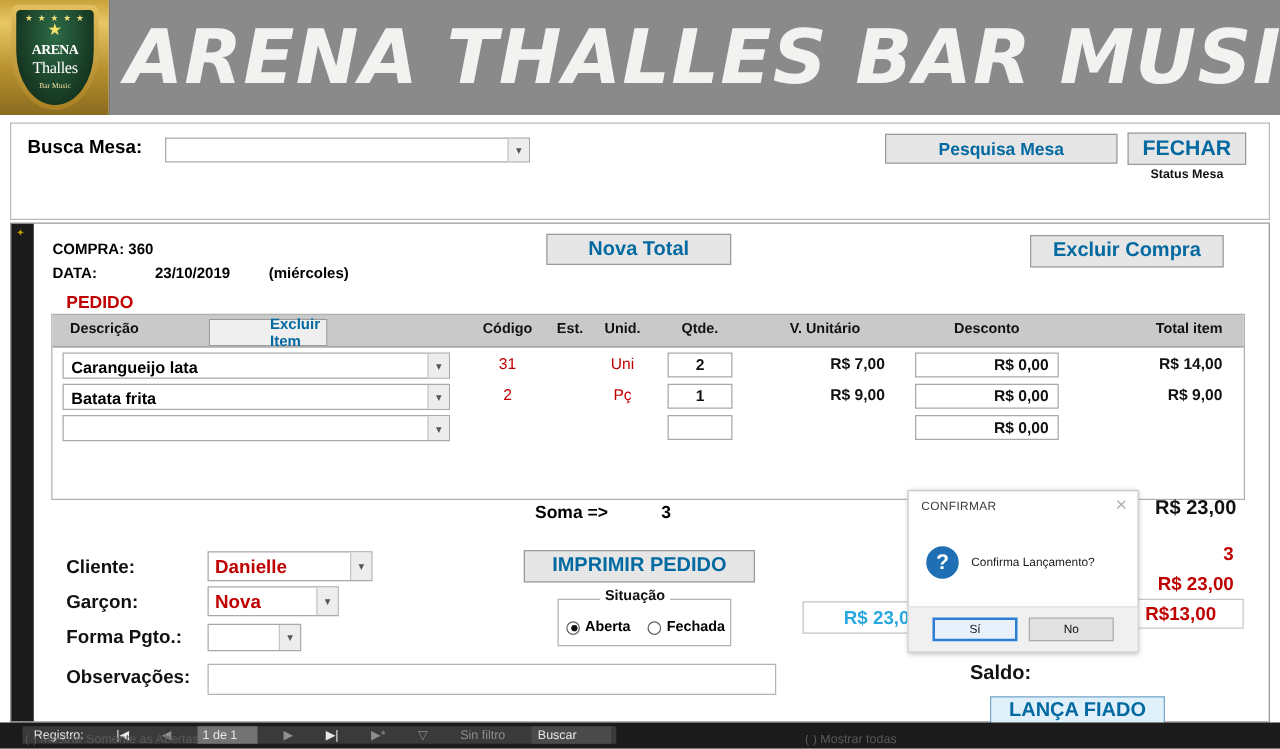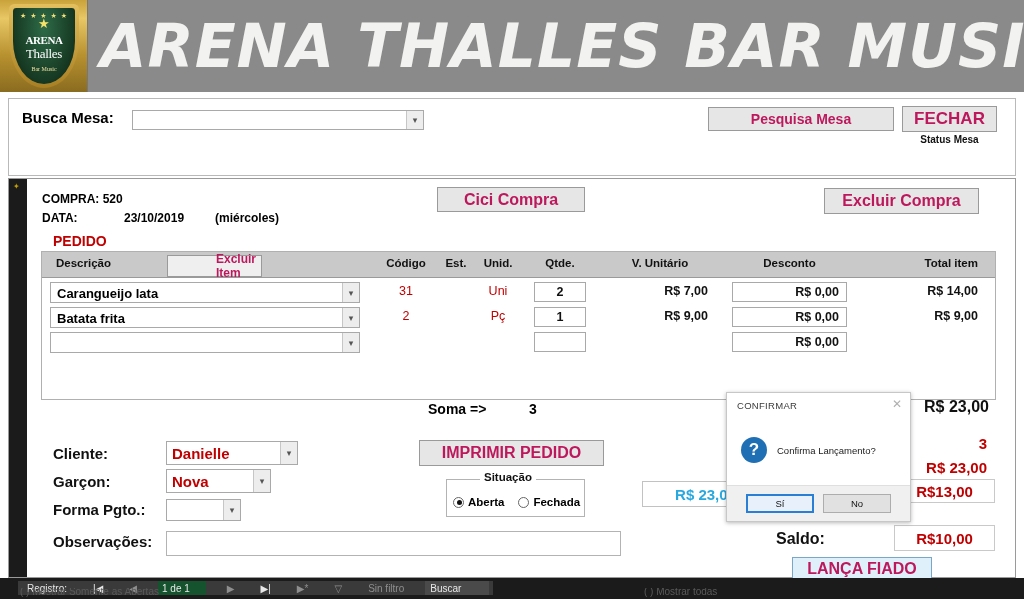--- a/index.html
+++ b/index.html
@@ -127,21 +127,21 @@
   .mesa-box {
     position: absolute; left: 425px; top: 136px;
     width: 172px; height: 28px;
     background: #e6e6e6; border: 1px solid #9a9a9a;
     display: flex; align-items: center; justify-content: center;
     font-size: 17px; font-weight: bold; font-style: italic; color: #111;
   }
   .btn {
     background: #e6e6e6; border: 1px solid #9a9a9a;
     display: flex; align-items: center; justify-content: center;
-    color: #be185d; cursor: pointer;
+    color: #0369a1; cursor: pointer;
   }
   #pesquisa-mesa-btn {
     position: absolute; left: 708px; top: 107px;
     width: 186px; height: 24px;
     font-size: 14px; font-weight: bold;
   }
   #fechar-btn {
     position: absolute; left: 902px; top: 106px;
     width: 95px; height: 26px;
     font-size: 17px; font-weight: bold;
@@ -380,21 +380,21 @@
     position: absolute; left: 18px; top: 3px;
     height: 14px;
     display: flex; align-items: flex-end;
     font-size: 10px; color: #e8e8e8;
     background: #3a3a3a;
     padding: 0 4px;
     gap: 16px;
   }
   .sb-seg { padding: 0 5px; display: flex; align-items: center; height: 14px; }
   .sb-seg.dim { color: #8e8e8e; }
-  .sb-box { background: #14532d; padding: 0 16px 0 4px; }
+  .sb-box { background: #737373; padding: 0 16px 0 4px; }
   .sb-btn { background: #4a4a4a; padding: 0 28px 0 5px; }
   .ghost-row {
     position: absolute; left: 20px; top: 588px;
     width: 900px; height: 11px;
     overflow: hidden;
     font-size: 10px; color: #5a5a5a;
   }
   .ghost-a { position: absolute; left: 0; top: -2px; }
   .ghost-b { position: absolute; left: 600px; top: -2px; margin-left: 24px; }
 </style>
@@ -433,27 +433,27 @@
 
   <div class="btn" id="pesquisa-mesa-btn">Pesquisa Mesa</div>
   <div class="btn" id="fechar-btn">FECHAR</div>
   <div class="status-mesa">Status Mesa</div>
 
   <div class="main-panel">
     <div class="left-rail">
       <div class="rail-mark">✦</div>
     </div>
 
-    <div class="compra-lbl">COMPRA: 520</div>
+    <div class="compra-lbl">COMPRA: 360</div>
     <div class="data-lbl">DATA:</div>
     <div class="data-val">23/10/2019</div>
     <div class="data-dow">(miércoles)</div>
     <div class="pedido-lbl">PEDIDO</div>
 
-    <div class="btn" id="nova-compra-btn">Cici Compra</div>
+    <div class="btn" id="nova-compra-btn">Nova Total</div>
     <div class="btn" id="excluir-compra-btn">Excluir Compra</div>
 
     <div class="grid">
       <div class="grid-head">
         <div class="gh" style="left:14px">Descrição</div>
         <div class="gh" style="left:335px;width:58px;text-align:center">Código</div>
         <div class="gh" style="left:397px;width:34px;text-align:center">Est.</div>
         <div class="gh" style="left:433px;width:46px;text-align:center">Unid.</div>
         <div class="gh" style="left:489px;width:58px;text-align:center">Qtde.</div>
         <div class="gh" style="left:570px;width:96px;text-align:center">V. Unitário</div>
@@ -540,21 +540,20 @@
         </div>
       </div>
     </div>
 
     <div id="subtotal-blue">R$ 23,00</div>
 
     <div class="tot-num" id="tot-qtd">3</div>
     <div class="tot-num" id="tot-valor">R$ 23,00</div>
     <div id="tot-pago-box">R$13,00</div>
     <div class="f-lbl" id="saldo-lbl">Saldo:</div>
-    <div id="saldo-box">R$10,00</div>
     <div class="btn" id="lanca-fiado-btn">LANÇA FIADO</div>
   </div>
 
   <div class="modal">
     <div class="modal-title">CONFIRMAR</div>
     <div class="modal-close">✕</div>
     <div class="modal-body">
       <div class="q-icon">?</div>
       <div class="modal-msg">Confirma Lançamento?</div>
     </div>

